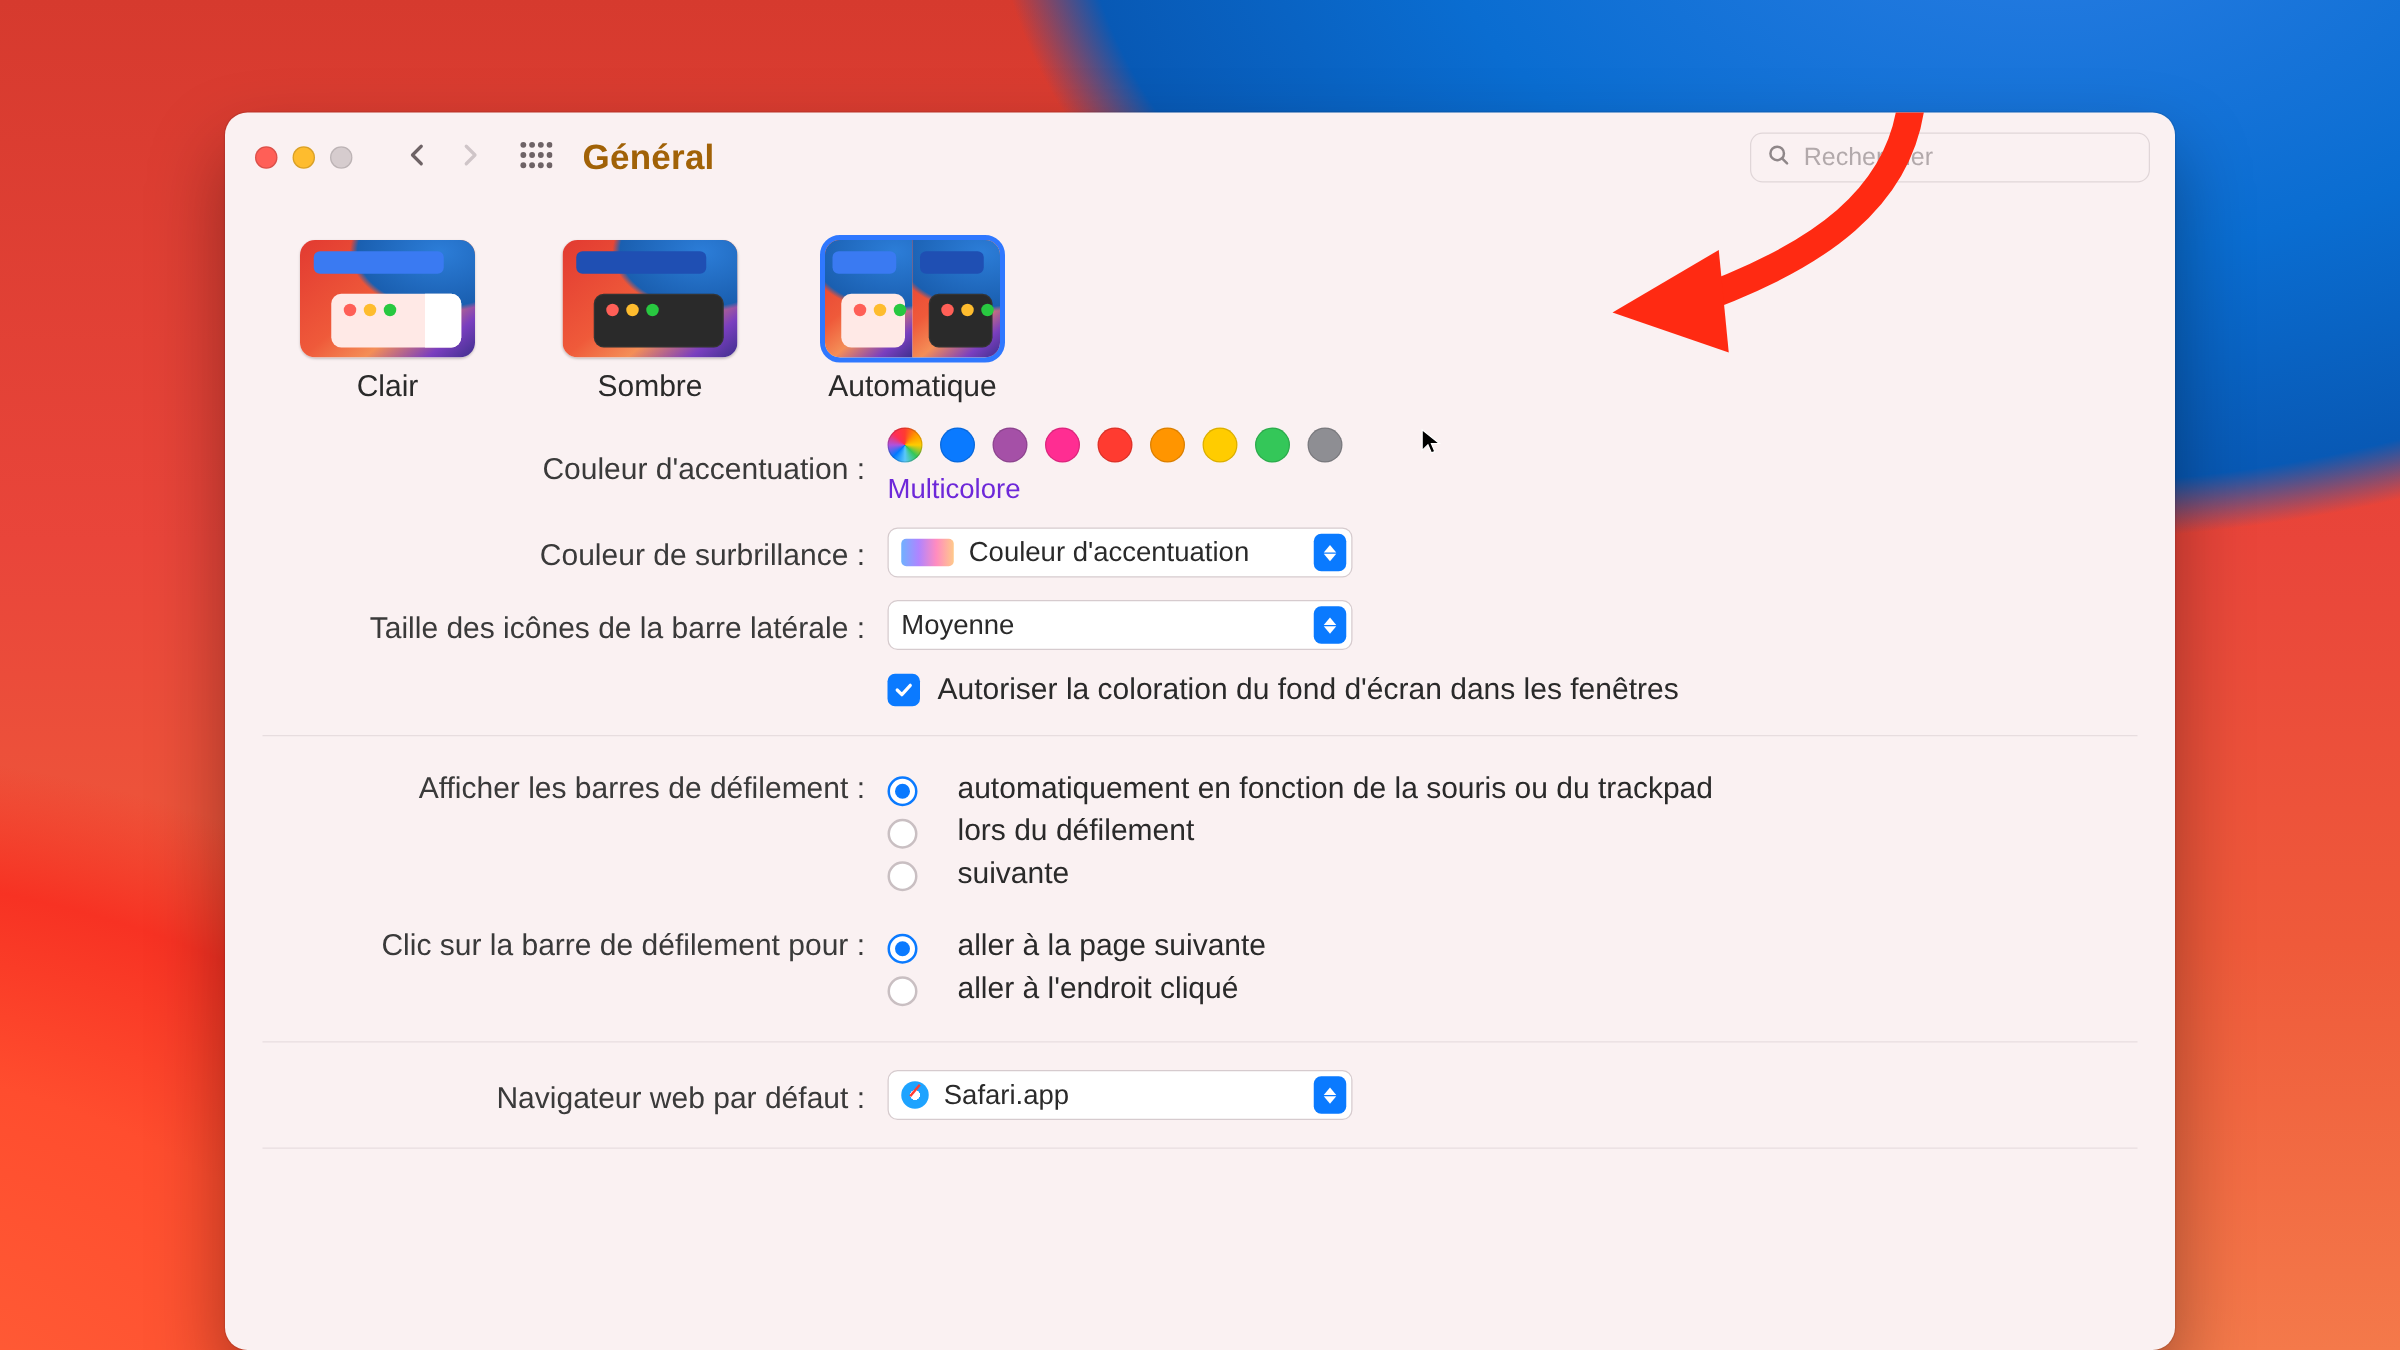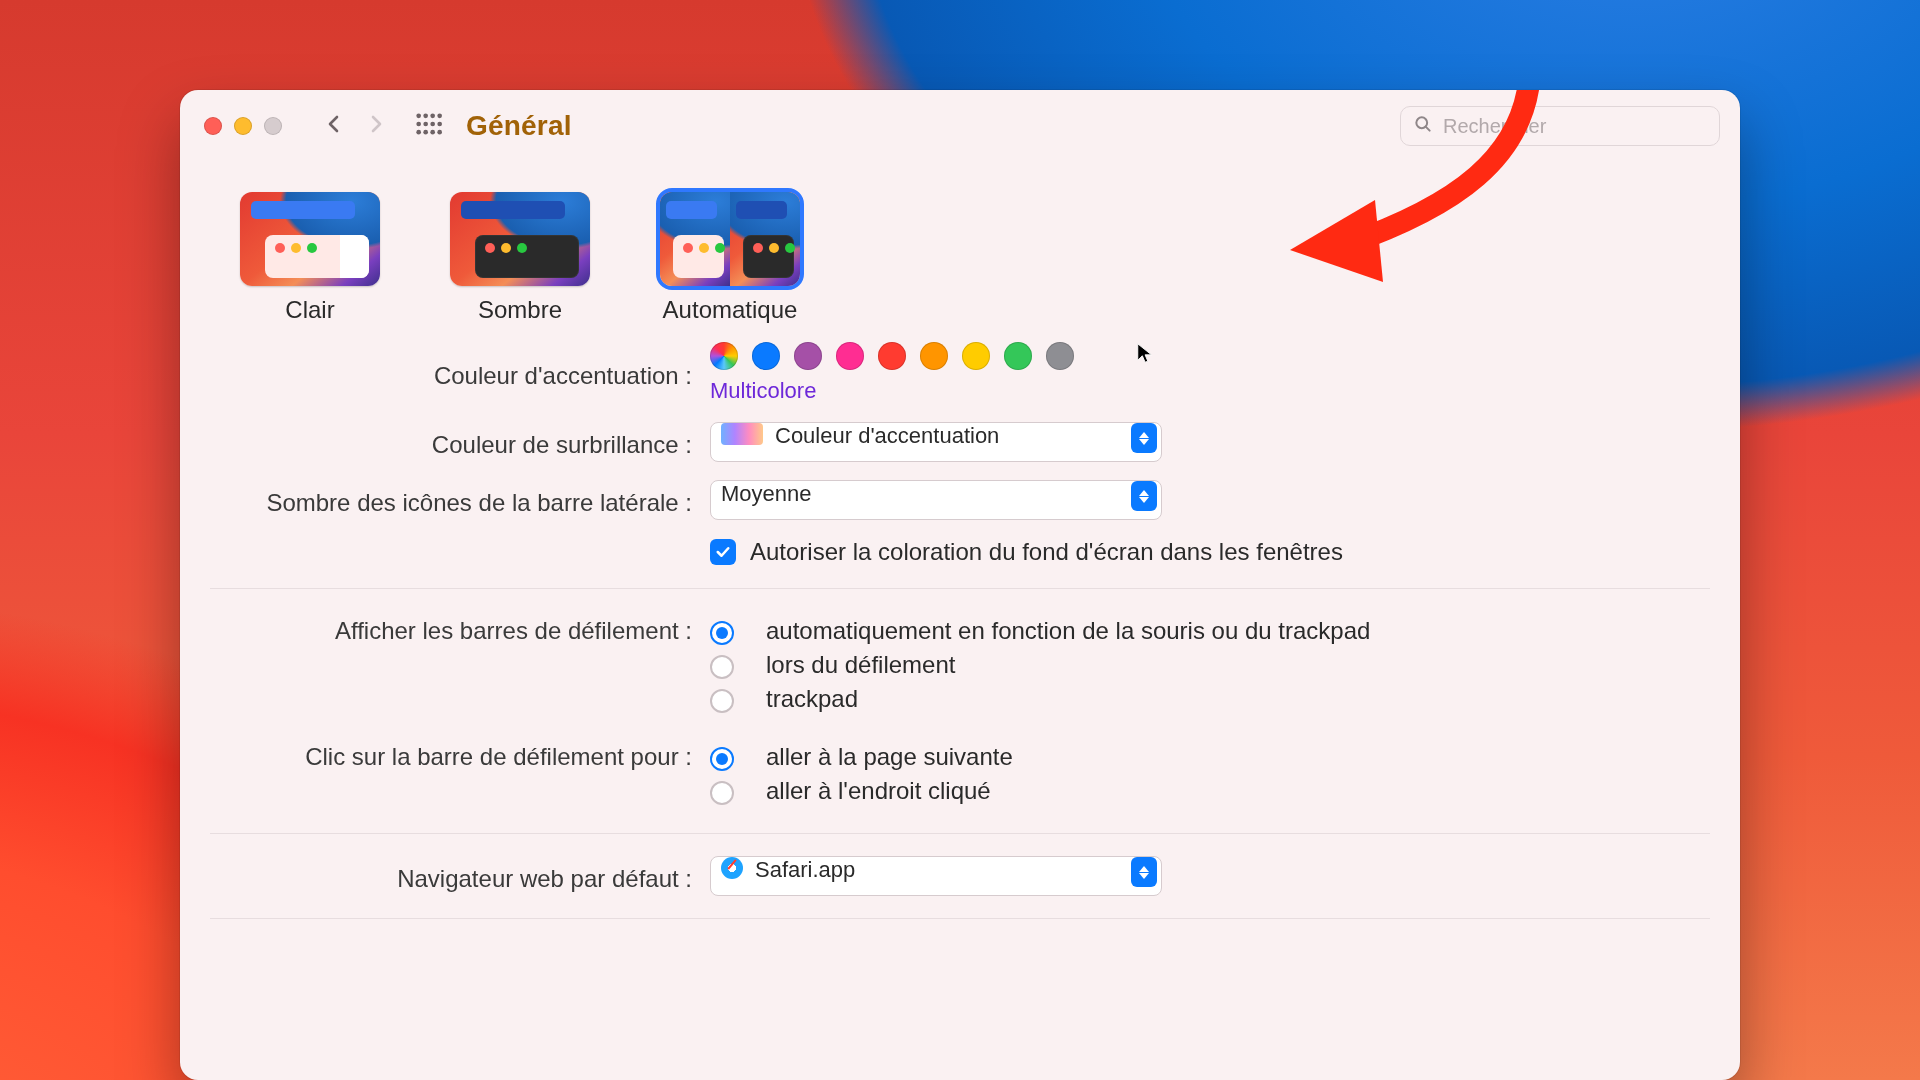--- a/index.html
+++ b/index.html
@@ -104,23 +104,23 @@
   
   .swatches { display:flex; align-items:center; gap:14px; }
   .swatch { width:28px; height:28px; border-radius:50%; box-shadow: inset 0 0 0 1px rgba(0,0,0,.15); }
   .swatch.multicolor {
     background: conic-gradient(#ff3b30, #ff9500, #ffcc00, #34c759, #5ac8fa, #007aff, #af52de, #ff2d55, #ff3b30);
   }
   .swatch-label { margin-top: 8px; color:#6d28d9; font-size:22px; }
 
   
   .select {
-    display:flex; gap:12px;
+    display:flex; align-items:center; gap:12px;
     height:40px; border:1px solid #d6cbce; border-radius:8px; background:#fff;
-    padding:0 4px 0 10px; width:452px; position:relative; font-size:22px; color:#2a2a2a;
+    padding:0 4px 0 10px; width:372px; position:relative; font-size:22px; color:#2a2a2a;
   }
   .select .stepper {
     margin-left:auto; width:26px; height:30px; border-radius:6px; background:#0a7aff;
     display:flex; flex-direction:column; align-items:center; justify-content:center; gap:1px;
   }
   .select .stepper .tri { width:0; height:0; border-left:5px solid transparent; border-right:5px solid transparent; }
   .select .stepper .up { border-bottom:6px solid #fff; }
   .select .stepper .down { border-top:6px solid #fff; }
   .hl-swatch { width:42px; height:22px; border-radius:4px; background: linear-gradient(90deg,#6fb1ff,#b084ff,#ff8cc0,#ffc98a); }
   .safari-ico { width:22px; height:22px; border-radius:50%; background: radial-gradient(circle at 50% 50%, #fff 0 25%, #1ea3ff 26% 100%); position:relative; }
@@ -286,21 +286,21 @@
           <span>Couleur d'accentuation</span>
           <span class="stepper">
               <span class="tri up"></span>
               <span class="tri down"></span>
             </span>
         </div>
       </div>
     </div>
 
     <div class="row center">
-      <div class="label-col">Sombre des icônes de la barre latérale :</div>
+      <div class="label-col">Taille des icônes de la barre latérale :</div>
       <div class="field-col">
         <div class="select">
           <span>Moyenne</span>
           <span class="stepper">
               <span class="tri up"></span>
               <span class="tri down"></span>
             </span>
         </div>
       </div>
     </div>
@@ -327,21 +327,21 @@
         <div class="opt">
             <span class="radio sel"></span>
             <span>automatiquement en fonction de la souris ou du trackpad</span>
           </div>
         <div class="opt">
             <span class="radio"></span>
             <span>lors du défilement</span>
           </div>
         <div class="opt">
             <span class="radio"></span>
-            <span>trackpad</span>
+            <span>suivante</span>
           </div>
       </div>
     </div>
 
     <div class="row" style="margin-top:14px;">
       <div class="label-col">Clic sur la barre de défilement pour :</div>
       <div class="field-col radio-list">
         <div class="opt">
             <span class="radio sel"></span>
             <span>aller à la page suivante</span>

